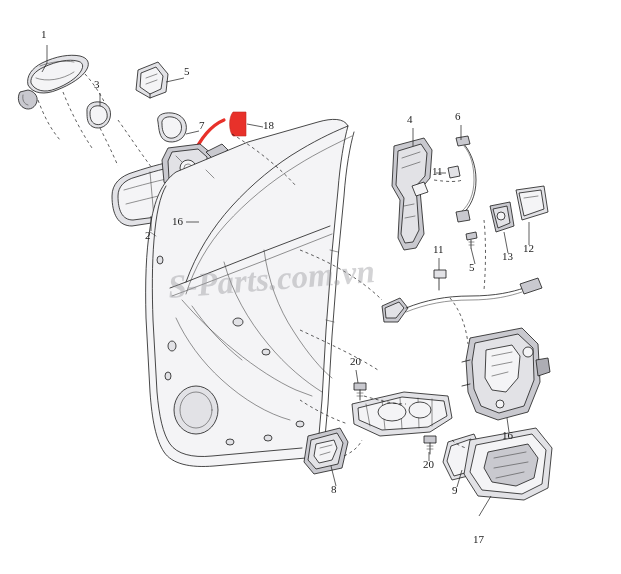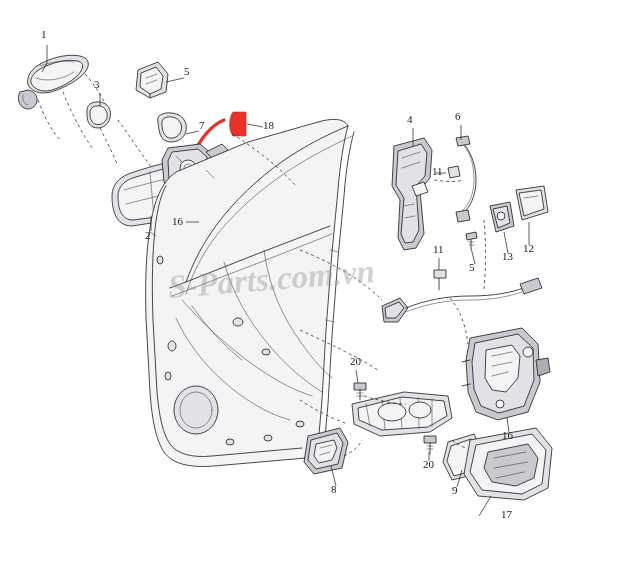--- a/index.html
+++ b/index.html
@@ -328,18 +328,18 @@
   <div class="callout" style="left:199px; top:120px;">7</div>
   <div class="callout" style="left:331px; top:484px;">8</div>
   <div class="callout" style="left:452px; top:485px;">9</div>
   <div class="callout" style="left:502px; top:430px;">16</div>
   <div class="callout" style="left:433px; top:244px;">11</div>
   <div class="callout" style="left:523px; top:243px;text-align:center;">12</div>
   <div class="callout" style="left:502px; top:251px;">13</div>
   <div class="callout" style="left:469px; top:262px;">5</div>
   <div class="callout" style="left:432px; top:166px;">11</div>
   <div class="callout" style="left:172px; top:216px;">16</div>
-  <div class="callout" style="left:473px; top:509px;margin-left:28px;">17</div>
+  <div class="callout" style="left:473px; top:534px;">17</div>
   <div class="callout" style="left:263px; top:120px;">18</div>
   <div class="callout" style="left:350px; top:356px;">20</div>
   <div class="callout" style="left:423px; top:459px;">20</div>
 
 </div>
 
 </body></html>

